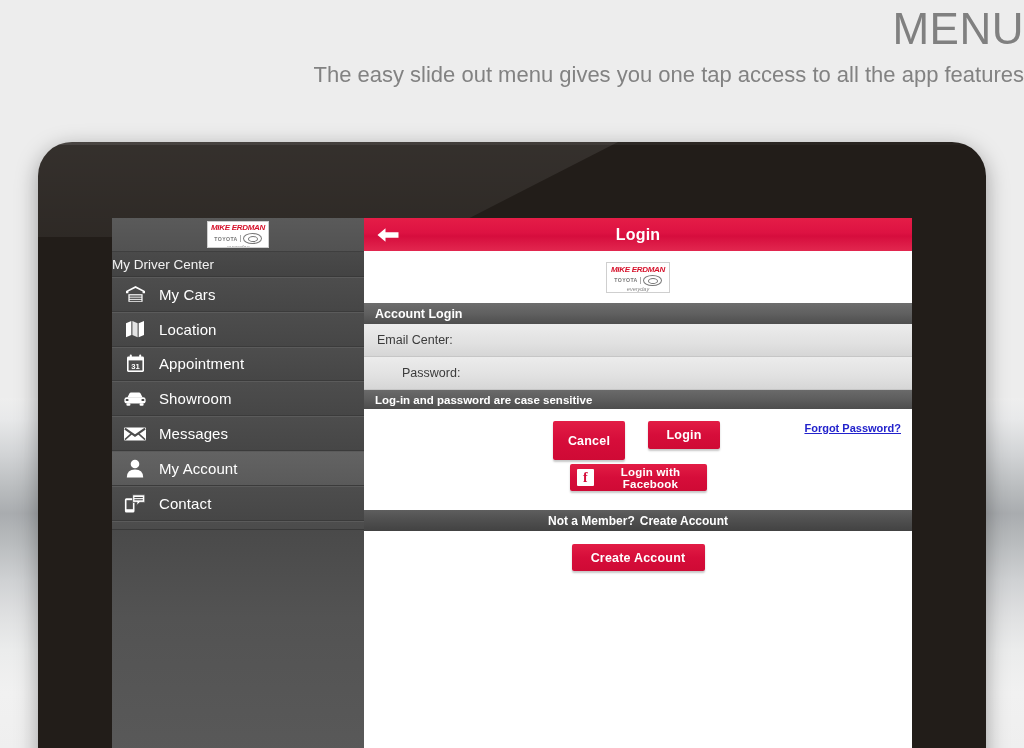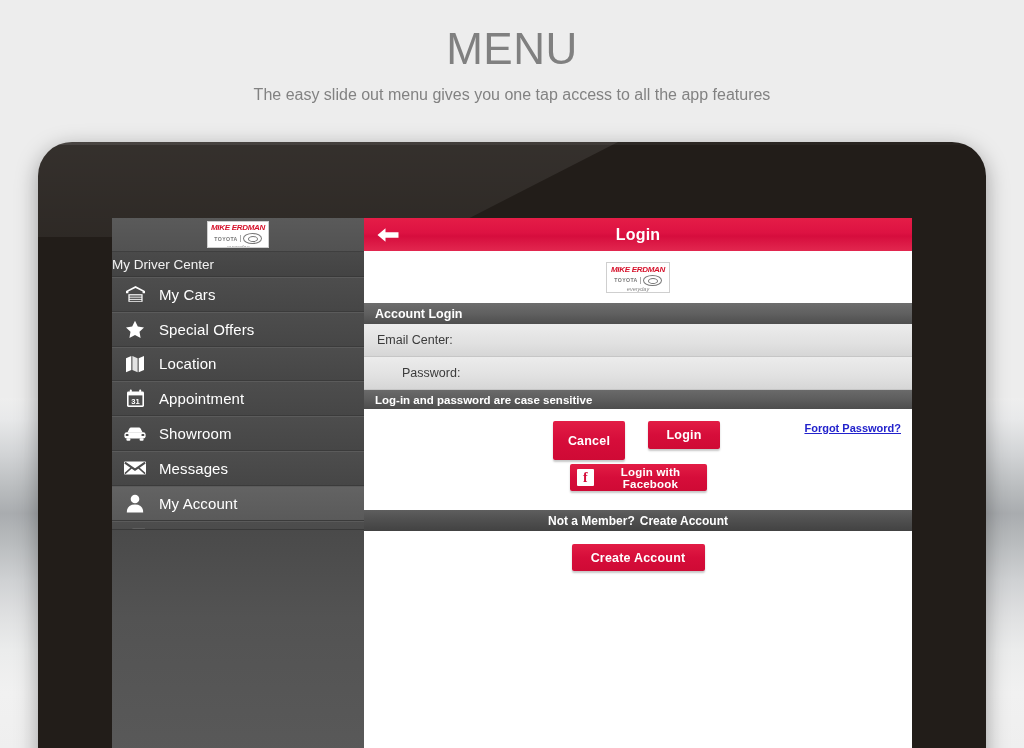--- a/index.html
+++ b/index.html
@@ -40,34 +40,34 @@
         #dfe0e1 62%,
         #ebecec 72%,
         #f1f1f1 84%,
         #efefef 100%);
   }
 
   
   #headline {
     position: absolute;
     left: 0;
-    top: 22px;
+    top: 2px;
     width: 1024px;
-    text-align: center;
+    text-align: right;
     z-index: 6;
   }
   #headline .h-title {
     font-size: 44px;
     color: #808080;
     letter-spacing: 0.5px;
     line-height: 54px;
     font-weight: 400;
   }
   #headline .h-sub {
-    font-size: 16px;
+    font-size: 22px;
     color: #828282;
     line-height: 34px;
     font-weight: 400;
     margin-top: 2px;
   }
 
   
   #tablet {
     position: absolute;
     left: 38px;
@@ -472,28 +472,20 @@
               <path d="M10.5 1 L20 6 L20 8.2 L17.6 8.2 L17.6 6.6 L10.5 3 L3.4 6.6 L3.4 8.2 L1 8.2 L1 6 Z" fill="#fff"></path>
               <rect x="3.4" y="9.2" width="14.2" height="7.6" fill="#fff"></rect>
               <rect x="4.6" y="10.4" width="11.8" height="1.3" fill="#4d4d4d"></rect>
               <rect x="4.6" y="12.6" width="11.8" height="1.3" fill="#4d4d4d"></rect>
               <rect x="4.6" y="14.8" width="11.8" height="1.3" fill="#4d4d4d"></rect>
             </svg>
           </span>
           <span class="lbl">My Cars</span>
         </div>
 
-        <div class="side-item">
-          <span class="ico">
-            <svg width="20" height="19" viewBox="0 0 20 19">
-              <path d="M10 0.8 L12.8 6.5 L19 7.4 L14.5 11.8 L15.6 18 L10 15.1 L4.4 18 L5.5 11.8 L1 7.4 L7.2 6.5 Z" fill="#fff"></path>
-            </svg>
-          </span>
-          <span class="lbl">Special Offers</span>
-        </div>
 
         <div class="side-item">
           <span class="ico">
             <svg width="20" height="18" viewBox="0 0 20 18">
               <path d="M1 3.2 L6.3 1 L6.3 15 L1 17.2 Z" fill="#fff"></path>
               <path d="M7.4 1 L12.6 3.2 L12.6 17.2 L7.4 15 Z" fill="#e3e3e3"></path>
               <path d="M13.7 3.2 L19 1 L19 15 L13.7 17.2 Z" fill="#fff"></path>
             </svg>
           </span>
           <span class="lbl">Location</span>

